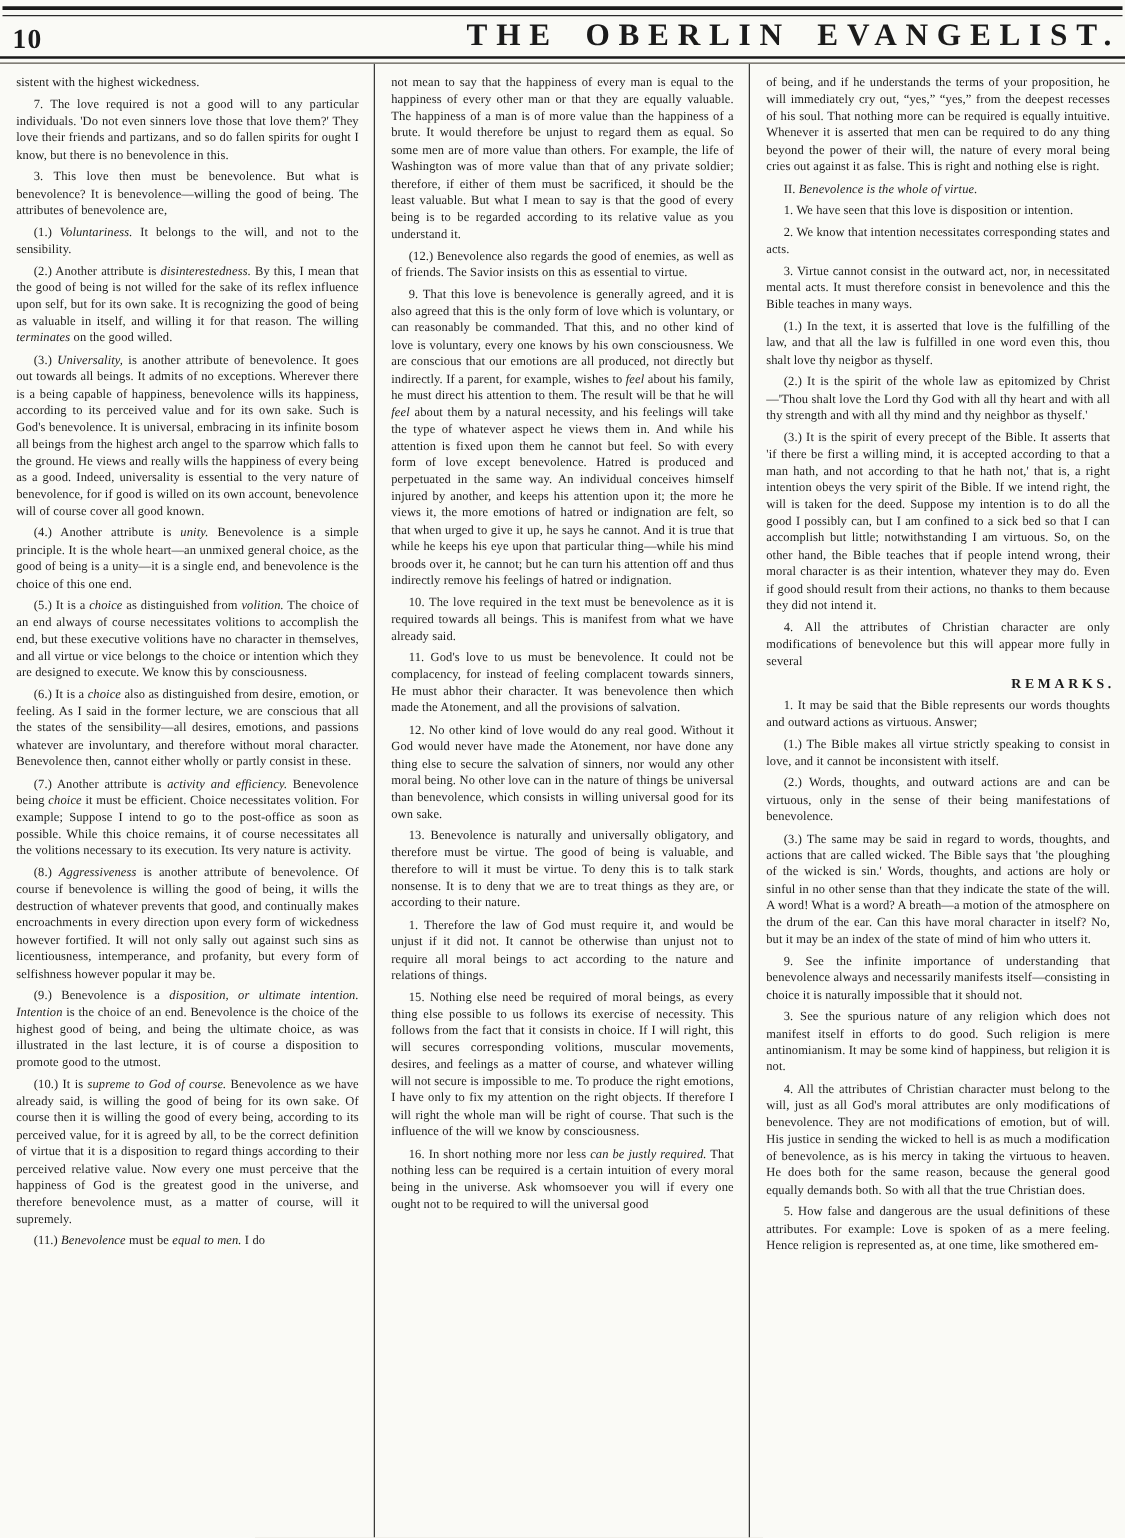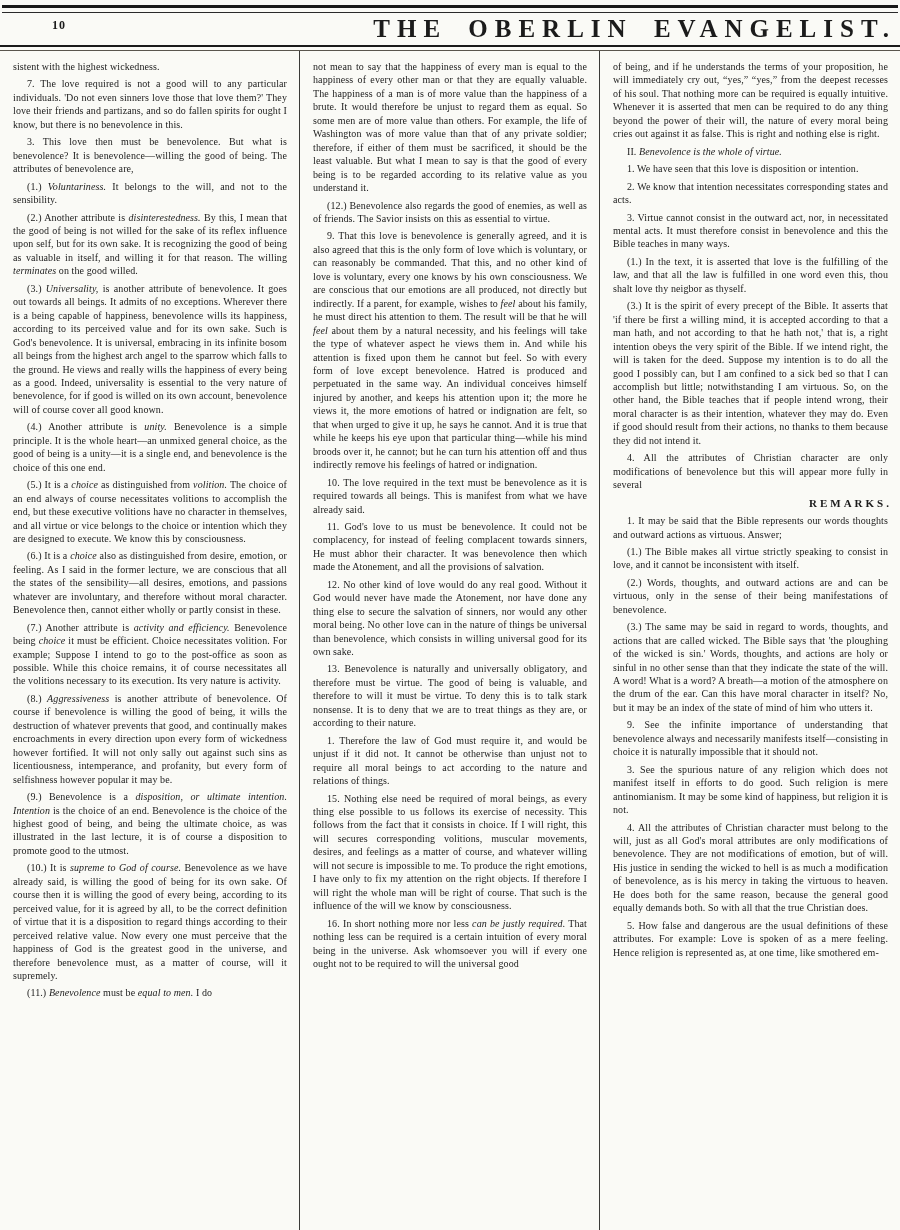--- a/index.html
+++ b/index.html
@@ -26,24 +26,23 @@
   }
   .masthead-row {
     position: relative;
     height: 30px;
     margin: 1px 4px 0 4px;
   }
   .page-number {
     position: absolute;
     left: 6px;
     top: 4px;
-    font-size: 12px;
+    font-size: 22px;
     font-weight: bold;
     letter-spacing: 1px;
-    margin-left: 42px;
   }
   .masthead-title {
     margin: 0;
     text-align: right;
     font-size: 25px;
     font-weight: bold;
     letter-spacing: 7px;
     word-spacing: 8px;
     line-height: 30px;
     white-space: nowrap;
@@ -125,20 +124,21 @@
         <p class="para">15. Nothing else need be required of moral beings, as every thing else possible to us follows its exercise of necessity. This follows from the fact that it consists in choice. If I will right, this will secures corresponding volitions, muscular movements, desires, and feelings as a matter of course, and whatever willing will not secure is impossible to me. To produce the right emotions, I have only to fix my attention on the right objects. If therefore I will right the whole man will be right of course. That such is the influence of the will we know by consciousness.</p>
         <p class="para">16. In short nothing more nor less <i>can be justly required.</i> That nothing less can be required is a certain intuition of every moral being in the universe. Ask whomsoever you will if every one ought not to be required to will the universal good</p>
       </section>
     <section class="col last">
         <p class="para noindent">of being, and if he understands the terms of your proposition, he will immediately cry out, “yes,” “yes,” from the deepest recesses of his soul. That nothing more can be required is equally intuitive. Whenever it is asserted that men can be required to do any thing beyond the power of their will, the nature of every moral being cries out against it as false. This is right and nothing else is right.</p>
         <p class="para">II. <i>Benevolence is the whole of virtue.</i></p>
         <p class="para">1. We have seen that this love is disposition or intention.</p>
         <p class="para">2. We know that intention necessitates corresponding states and acts.</p>
         <p class="para">3. Virtue cannot consist in the outward act, nor, in necessitated mental acts. It must therefore consist in benevolence and this the Bible teaches in many ways.</p>
         <p class="para">(1.) In the text, it is asserted that love is the fulfilling of the law, and that all the law is fulfilled in one word even this, thou shalt love thy neigbor as thyself.</p>
+        <p class="para">(2.) It is the spirit of the whole law as epitomized by Christ—'Thou shalt love the Lord thy God with all thy heart and with all thy strength and with all thy mind and thy neighbor as thyself.'</p>
         <p class="para">(3.) It is the spirit of every precept of the Bible. It asserts that 'if there be first a willing mind, it is accepted according to that a man hath, and not according to that he hath not,' that is, a right intention obeys the very spirit of the Bible. If we intend right, the will is taken for the deed. Suppose my intention is to do all the good I possibly can, but I am confined to a sick bed so that I can accomplish but little; notwithstanding I am virtuous. So, on the other hand, the Bible teaches that if people intend wrong, their moral character is as their intention, whatever they may do. Even if good should result from their actions, no thanks to them because they did not intend it.</p>
         <p class="para">4. All the attributes of Christian character are only modifications of benevolence but this will appear more fully in several</p>
         <p class="para remarks-heading">REMARKS.</p>
         <p class="para">1. It may be said that the Bible represents our words thoughts and outward actions as virtuous. Answer;</p>
         <p class="para">(1.) The Bible makes all virtue strictly speaking to consist in love, and it cannot be inconsistent with itself.</p>
         <p class="para">(2.) Words, thoughts, and outward actions are and can be virtuous, only in the sense of their being manifestations of benevolence.</p>
         <p class="para">(3.) The same may be said in regard to words, thoughts, and actions that are called wicked. The Bible says that 'the ploughing of the wicked is sin.' Words, thoughts, and actions are holy or sinful in no other sense than that they indicate the state of the will. A word! What is a word? A breath—a motion of the atmosphere on the drum of the ear. Can this have moral character in itself? No, but it may be an index of the state of mind of him who utters it.</p>
         <p class="para">9. See the infinite importance of understanding that benevolence always and necessarily manifests itself—consisting in choice it is naturally impossible that it should not.</p>
         <p class="para">3. See the spurious nature of any religion which does not manifest itself in efforts to do good. Such religion is mere antinomianism. It may be some kind of happiness, but religion it is not.</p>
         <p class="para">4. All the attributes of Christian character must belong to the will, just as all God's moral attributes are only modifications of benevolence. They are not modifications of emotion, but of will. His justice in sending the wicked to hell is as much a modification of benevolence, as is his mercy in taking the virtuous to heaven. He does both for the same reason, because the general good equally demands both. So with all that the true Christian does.</p>

